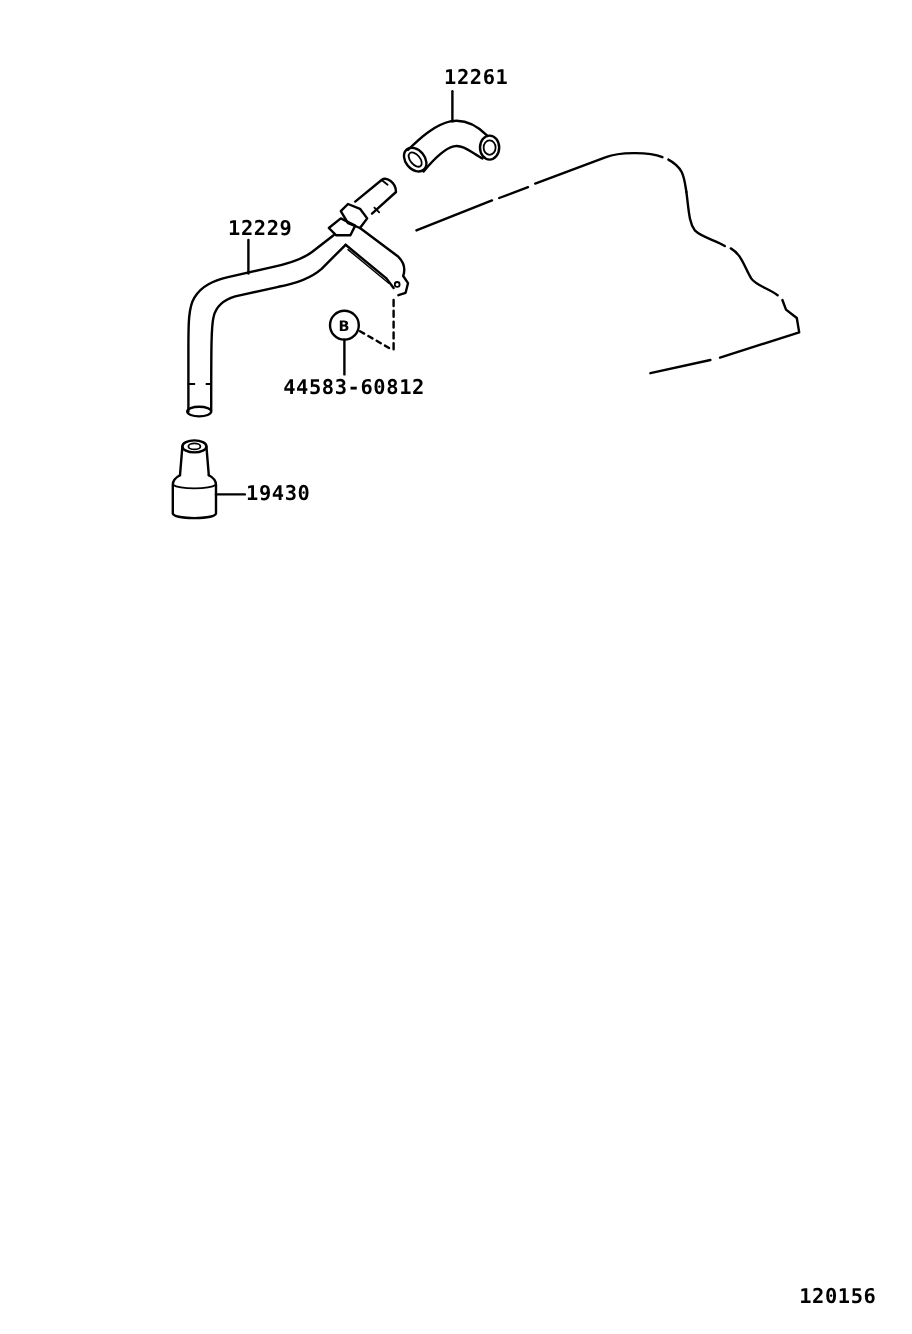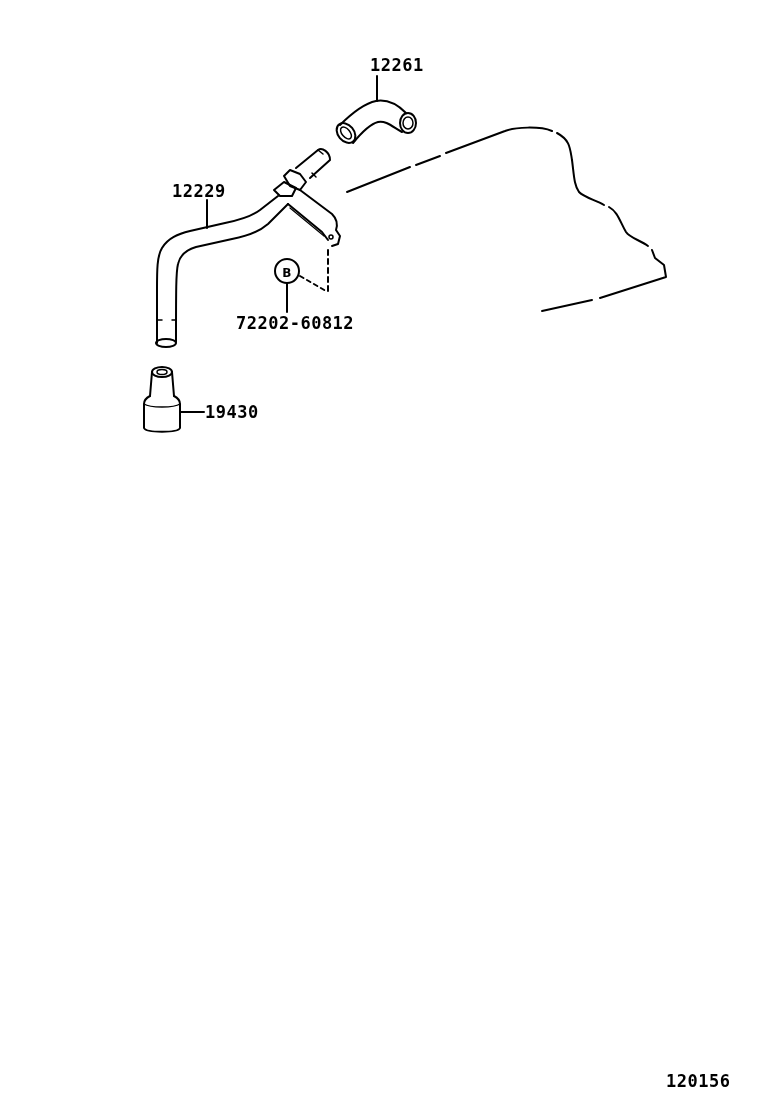--- a/index.html
+++ b/index.html
@@ -82,17 +82,17 @@
     <ellipse cx="162" cy="372" rx="5" ry="2.5" stroke-width="1.5"></ellipse>
     <path d="M152,372 L150,396"></path>
     <path d="M172,372 L174,396"></path>
     <path d="M150,396 C146,398 144,401 144,404 L144,428 C146,433 178,433 180,428 L180,404 C180,401 178,398 174,396"></path>
     <path d="M144,404 C150,408 174,408 180,404" stroke-width="1.5"></path>
     <line x1="180" y1="412" x2="204" y2="412"></line>
   </g>
 </svg>
 
 <div class="lbl" style="left:346px; top:57px;margin-left:24px;">12261</div>
-<div class="lbl" style="left:172px; top:183px;">12229</div>
+<div class="lbl" style="left:190px; top:183px;">12229</div>
 <div class="lbl" style="left:280px; top:263px; width:14px; text-align:center;"><span class="callout-letter">B</span></div>
-<div class="lbl" style="left:236px; top:315px;">72202-60812</div>
+<div class="lbl" style="left:236px; top:315px;">44583-60812</div>
 <div class="lbl" style="left:205px; top:404px;">19430</div>
 <div class="lbl" style="left:666px; top:1073px;">120156</div>
 
 </body></html>

